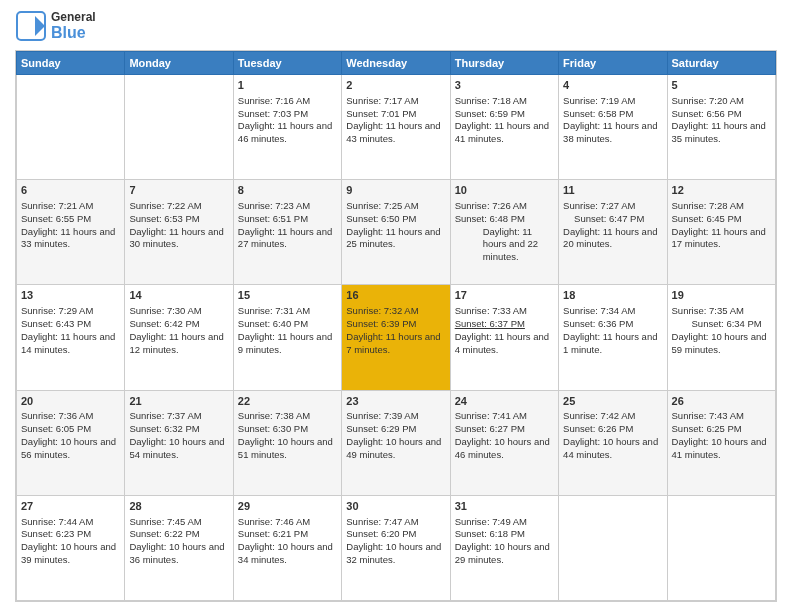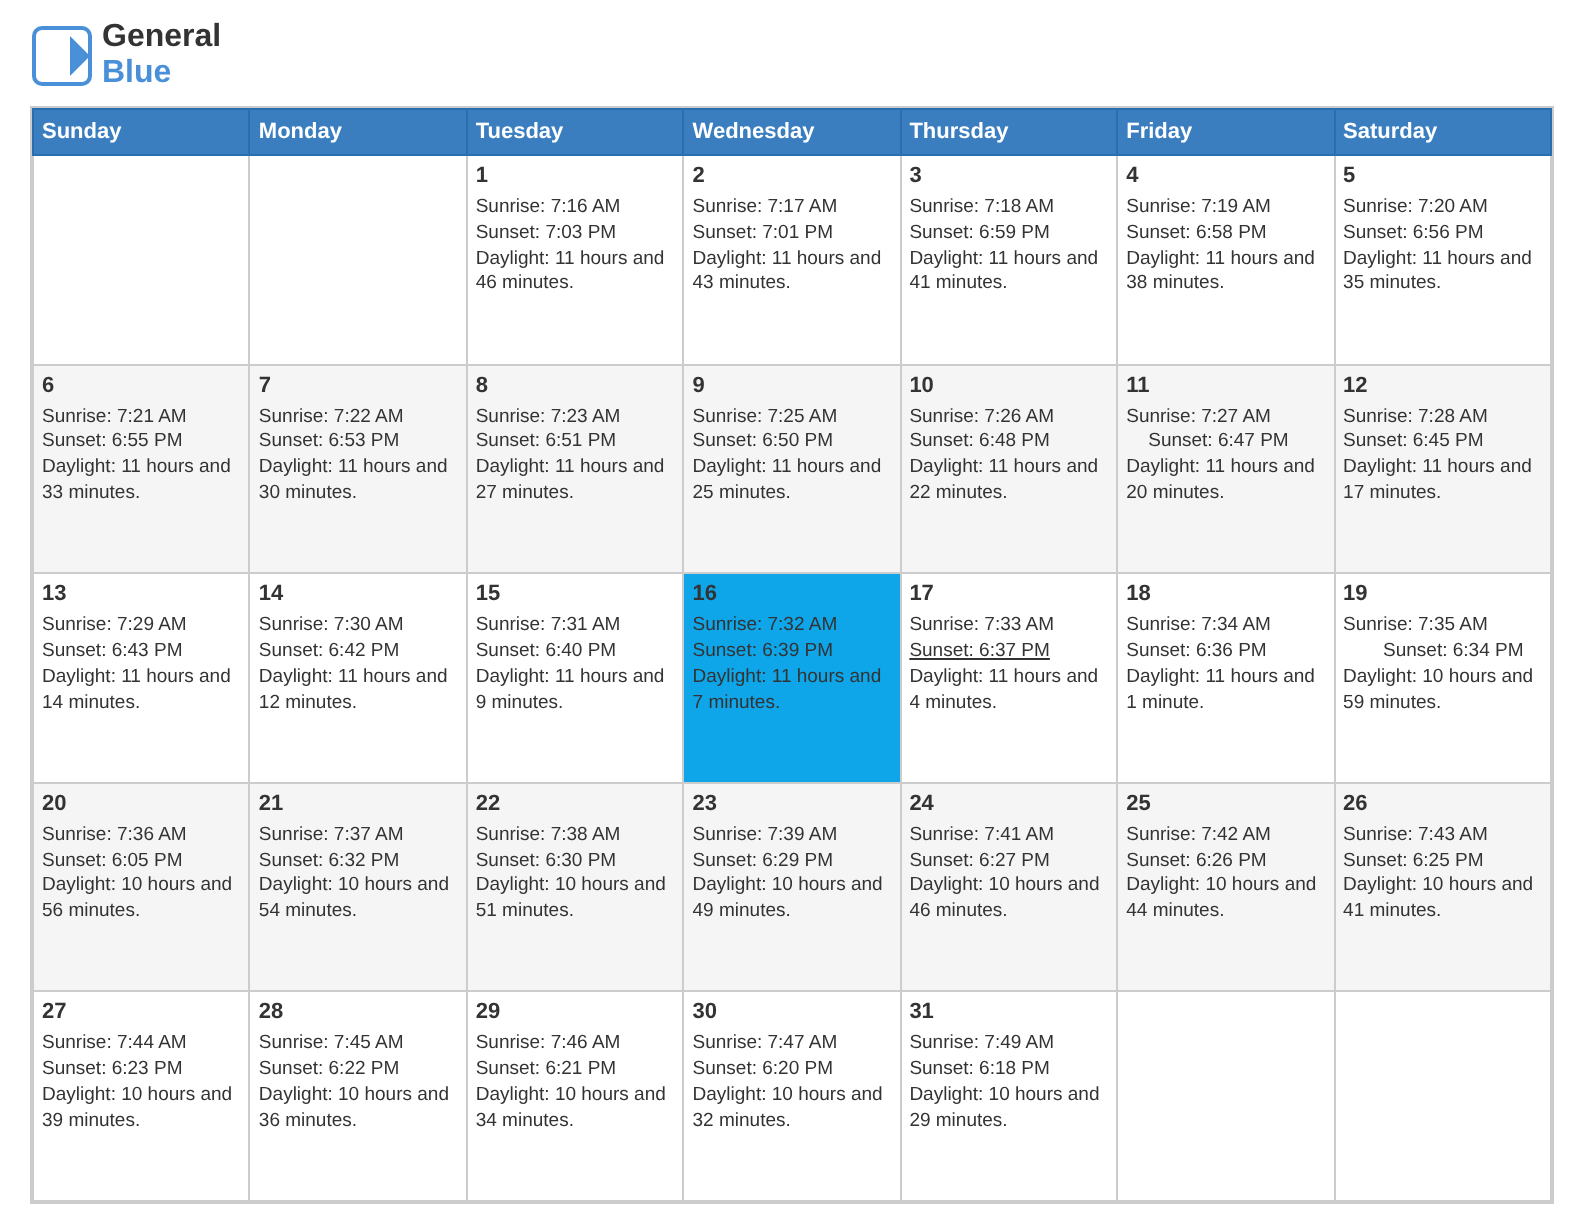--- a/index.html
+++ b/index.html
@@ -86,21 +86,21 @@
 
 <div class="page">
   <div class="header">
     <div class="logo">
   <div style="display:flex;align-items:center;gap:4px;">
     <svg width="32" height="32" viewBox="0 0 32 32">
       <rect x="2" y="2" width="28" height="28" rx="4" fill="none" stroke="#4a90d9" stroke-width="2"></rect>
       <polygon points="20,6 30,16 20,26" fill="#4a90d9"></polygon>
     </svg>
     <div style="display:flex;flex-direction:column;line-height:1.1;">
-      <span style="font-size:16px;font-weight:bold;color:#333;">General</span>
+      <span style="font-size:12px;font-weight:bold;color:#333;">General</span>
       <span style="font-size:16px;font-weight:bold;color:#4a90d9;">Blue</span>
     </div>
   </div>
 </div>
     <div class="title-area">
       <div class="month-title"></div>
       <div class="location"></div>
     </div>
   </div>
 
@@ -174,21 +174,21 @@
             <td style="background-color: rgb(245, 245, 245);">
               <span class="day-num">9</span>
               <span style="display: block;">Sunrise: 7:25 AM</span>
               <span style="display: block;">Sunset: 6:50 PM</span>
               <span style="display: block;">Daylight: 11 hours and 25 minutes.</span>
             </td>
             <td style="background-color: rgb(245, 245, 245);">
               <span class="day-num">10</span>
               <span style="display: block;">Sunrise: 7:26 AM</span>
               <span style="display: block;">Sunset: 6:48 PM</span>
-              <span style="display: block;">Daylight: 11 hours and 22 minutes.</span>
+              <span style="display: block; margin-left: 28px;">Daylight: 11 hours and 22 minutes.</span>
             </td>
             <td style="background-color: rgb(245, 245, 245);">
               <span class="day-num">11</span>
               <span style="display: block;">Sunrise: 7:27 AM</span>
               <span style="display: block; margin-left: 11px;">Sunset: 6:47 PM</span>
               <span style="display: block;">Daylight: 11 hours and 20 minutes.</span>
             </td>
             <td style="background-color: rgb(245, 245, 245);">
               <span class="day-num">12</span>
               <span style="display: block;">Sunrise: 7:28 AM</span>
@@ -208,21 +208,21 @@
               <span style="display: block;">Sunrise: 7:30 AM</span>
               <span style="display: block;">Sunset: 6:42 PM</span>
               <span style="display: block;">Daylight: 11 hours and 12 minutes.</span>
             </td>
             <td style="background-color: rgb(255, 255, 255);">
               <span class="day-num">15</span>
               <span style="display: block;">Sunrise: 7:31 AM</span>
               <span style="display: block;">Sunset: 6:40 PM</span>
               <span style="display: block;">Daylight: 11 hours and 9 minutes.</span>
             </td>
-            <td style="background-color: #0ea5e9;">
+            <td style="background-color: #eab308;">
               <span class="day-num">16</span>
               <span style="display: block;">Sunrise: 7:32 AM</span>
               <span style="display: block;">Sunset: 6:39 PM</span>
               <span style="display: block;">Daylight: 11 hours and 7 minutes.</span>
             </td>
             <td style="background-color: rgb(255, 255, 255);">
               <span class="day-num">17</span>
               <span style="display: block;">Sunrise: 7:33 AM</span>
               <span style="display: block; text-decoration: underline;">Sunset: 6:37 PM</span>
               <span style="display: block;">Daylight: 11 hours and 4 minutes.</span>

